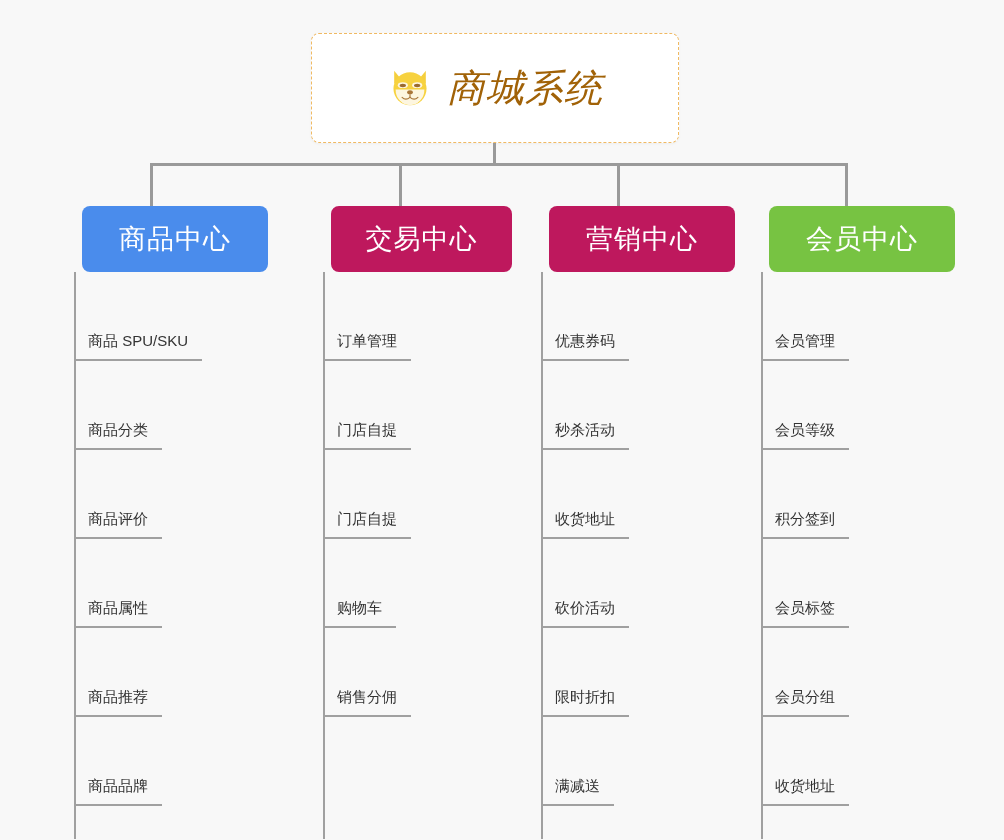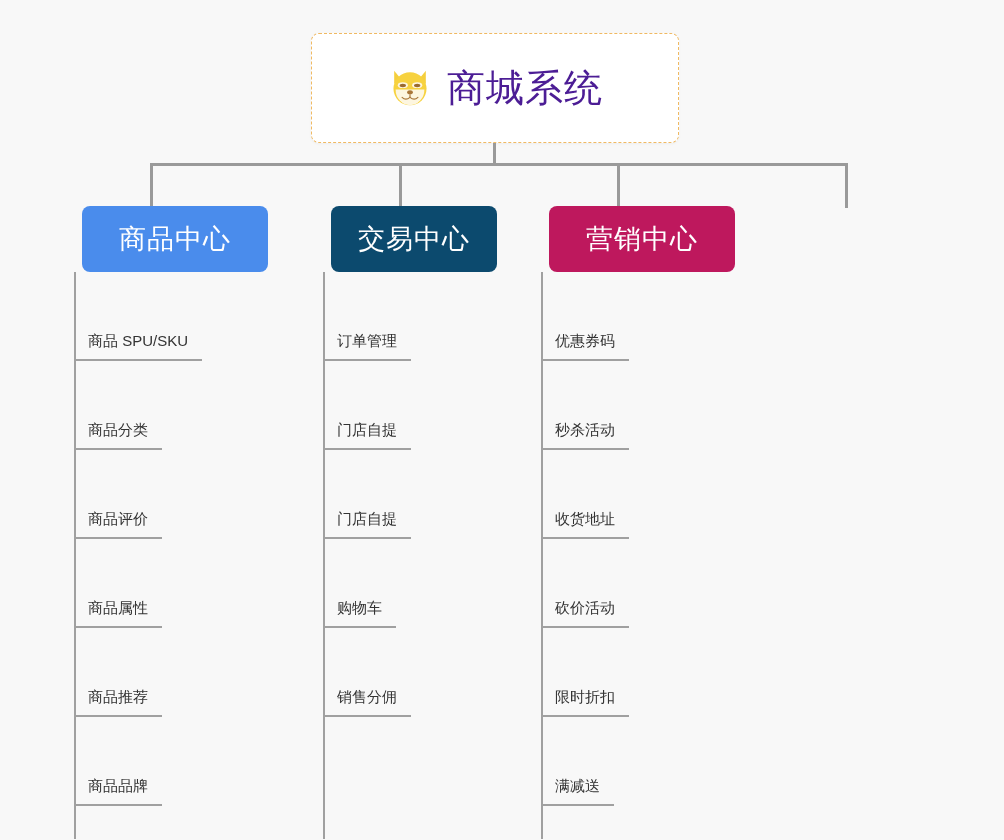--- a/index.html
+++ b/index.html
@@ -39,24 +39,25 @@
     box-shadow: 0 1px 3px rgba(0,0,0,0.045);
   }
   .root-icon {
     width: 46px;
     height: 46px;
     flex: 0 0 auto;
     display: block;
   }
   .root-title {
     font-size: 38px;
-    color: #4c1d95;
+    color: #a16207;
     letter-spacing: 1px;
     line-height: 1;
     white-space: nowrap;
+    font-style: italic;
   }
 
   
   .line {
     position: absolute;
     background: #9a9a9a;
   }
   .line-v { width: 3px; }
   .line-h { height: 3px; }
 
@@ -165,21 +166,21 @@
       <li class="leaf-item">
           <span class="leaf-label">商品推荐</span>
         </li>
       <li class="leaf-item">
           <span class="leaf-label">商品品牌</span>
         </li>
     </ul>
   </div>
 
   <div class="branch" style="left:307px; width:220px;">
-    <div class="branch-head" style="width: 166px; background: #0c4a6e;">
+    <div class="branch-head" style="width: 181px; background: #be185d;">
       <span>交易中心</span>
     </div>
     <ul class="leaf-list">
       <div class="leaf-spine" style="height:567px;"></div>
       <li class="leaf-item">
           <span class="leaf-label">订单管理</span>
         </li>
       <li class="leaf-item">
           <span class="leaf-label">门店自提</span>
         </li>
@@ -215,14 +216,40 @@
         </li>
       <li class="leaf-item">
           <span class="leaf-label">限时折扣</span>
         </li>
       <li class="leaf-item">
           <span class="leaf-label">满减送</span>
         </li>
     </ul>
   </div>
 
+  <div class="branch" style="left:745px; width:220px;">
+    <div class="branch-head" style="width: 186px; background: rgb(119, 195, 66);">
+      <span>会员中心</span>
+    </div>
+    <ul class="leaf-list">
+      <div class="leaf-spine" style="height:567px;"></div>
+      <li class="leaf-item">
+          <span class="leaf-label">会员管理</span>
+        </li>
+      <li class="leaf-item">
+          <span class="leaf-label">会员等级</span>
+        </li>
+      <li class="leaf-item">
+          <span class="leaf-label">积分签到</span>
+        </li>
+      <li class="leaf-item">
+          <span class="leaf-label">会员标签</span>
+        </li>
+      <li class="leaf-item">
+          <span class="leaf-label">会员分组</span>
+        </li>
+      <li class="leaf-item">
+          <span class="leaf-label">收货地址</span>
+        </li>
+    </ul>
+  </div>
 
 </div>
 
 </body></html>

